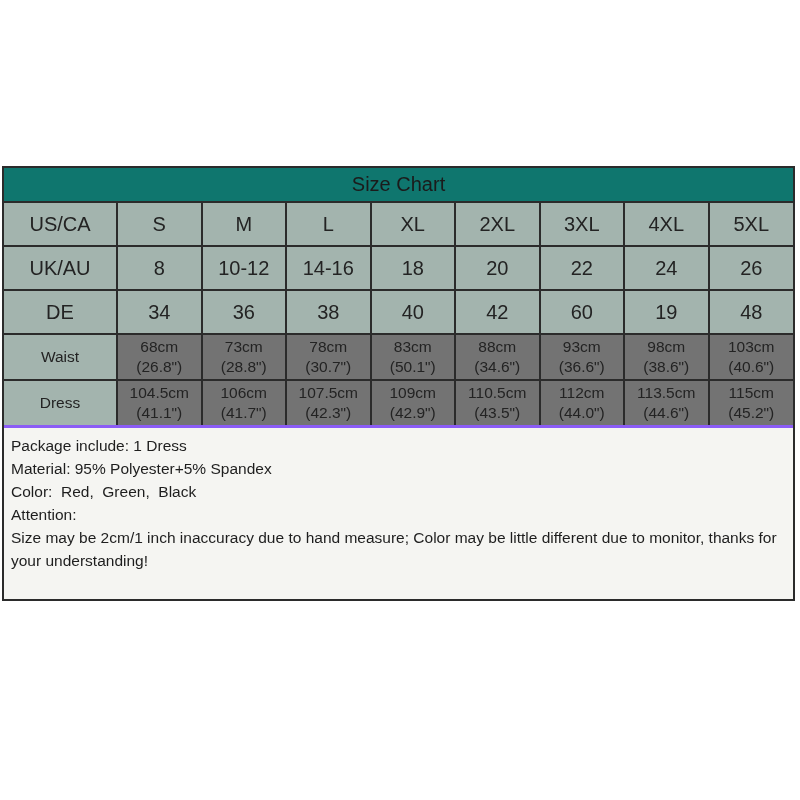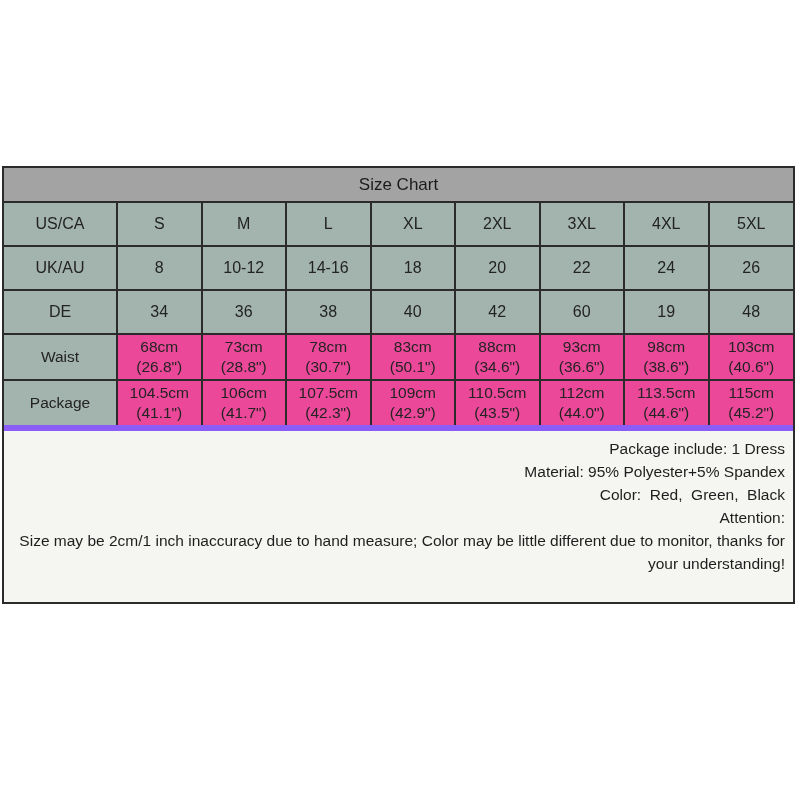--- a/index.html
+++ b/index.html
@@ -14,59 +14,58 @@
   .sheet {
     position: absolute;
     left: 2px;
     top: 166px;
     width: 789px;
     border: 2px solid #2b2b2b;
     background: #f5f5f2;
   }
   .title-row {
     height: 33px;
-    background: #a3a3a3;
+    background: #0f766e;
     border-bottom: 2px solid #2b2b2b;
     display: flex;
     align-items: center;
     justify-content: center;
-    font-size: 17px;
+    font-size: 20px;
     color: #1b1b1b;
   }
   table.size-table {
     width: 100%;
     border-collapse: collapse;
     table-layout: fixed;
     border: hidden; 
   }
   table.size-table col.label-col { width: 113px; }
   table.size-table td {
     border: 2px solid #2b2b2b;
     height: 42px;
     padding: 0;
     text-align: center;
     vertical-align: middle;
-    font-size: 16px;
+    font-size: 20px;
     color: #232323;
   }
   td.g { background: #a3b4ae; }
-  td.w { background: #ec4899; }
+  td.w { background: #737373; }
   tr.measure-row td {
     font-size: 15.5px;
     line-height: 20px;
     white-space: pre-line;
     height: 44px;
   }
   .info-block {
-    border-top: 6px solid #8b5cf6;
+    border-top: 3px solid #8b5cf6;
     background: #f5f5f2;
     height: 165px;
     padding: 6px 8px 0 7px;
     overflow: hidden;
-    text-align: right;
   }
   .info-line {
     font-size: 15.5px;
     line-height: 23px;
     white-space: pre-wrap;
     color: #1e1e1e;
   }
 </style>
 </head>
 <body>
@@ -134,21 +133,21 @@
         <td class="w">88cm
 (34.6")</td>
         <td class="w">93cm
 (36.6")</td>
         <td class="w">98cm
 (38.6")</td>
         <td class="w">103cm
 (40.6")</td>
       </tr>
       <tr class="measure-row">
-        <td class="g">Package</td>
+        <td class="g">Dress</td>
         <td class="w">104.5cm
 (41.1")</td>
         <td class="w">106cm
 (41.7")</td>
         <td class="w">107.5cm
 (42.3")</td>
         <td class="w">109cm
 (42.9")</td>
         <td class="w">110.5cm
 (43.5")</td>

